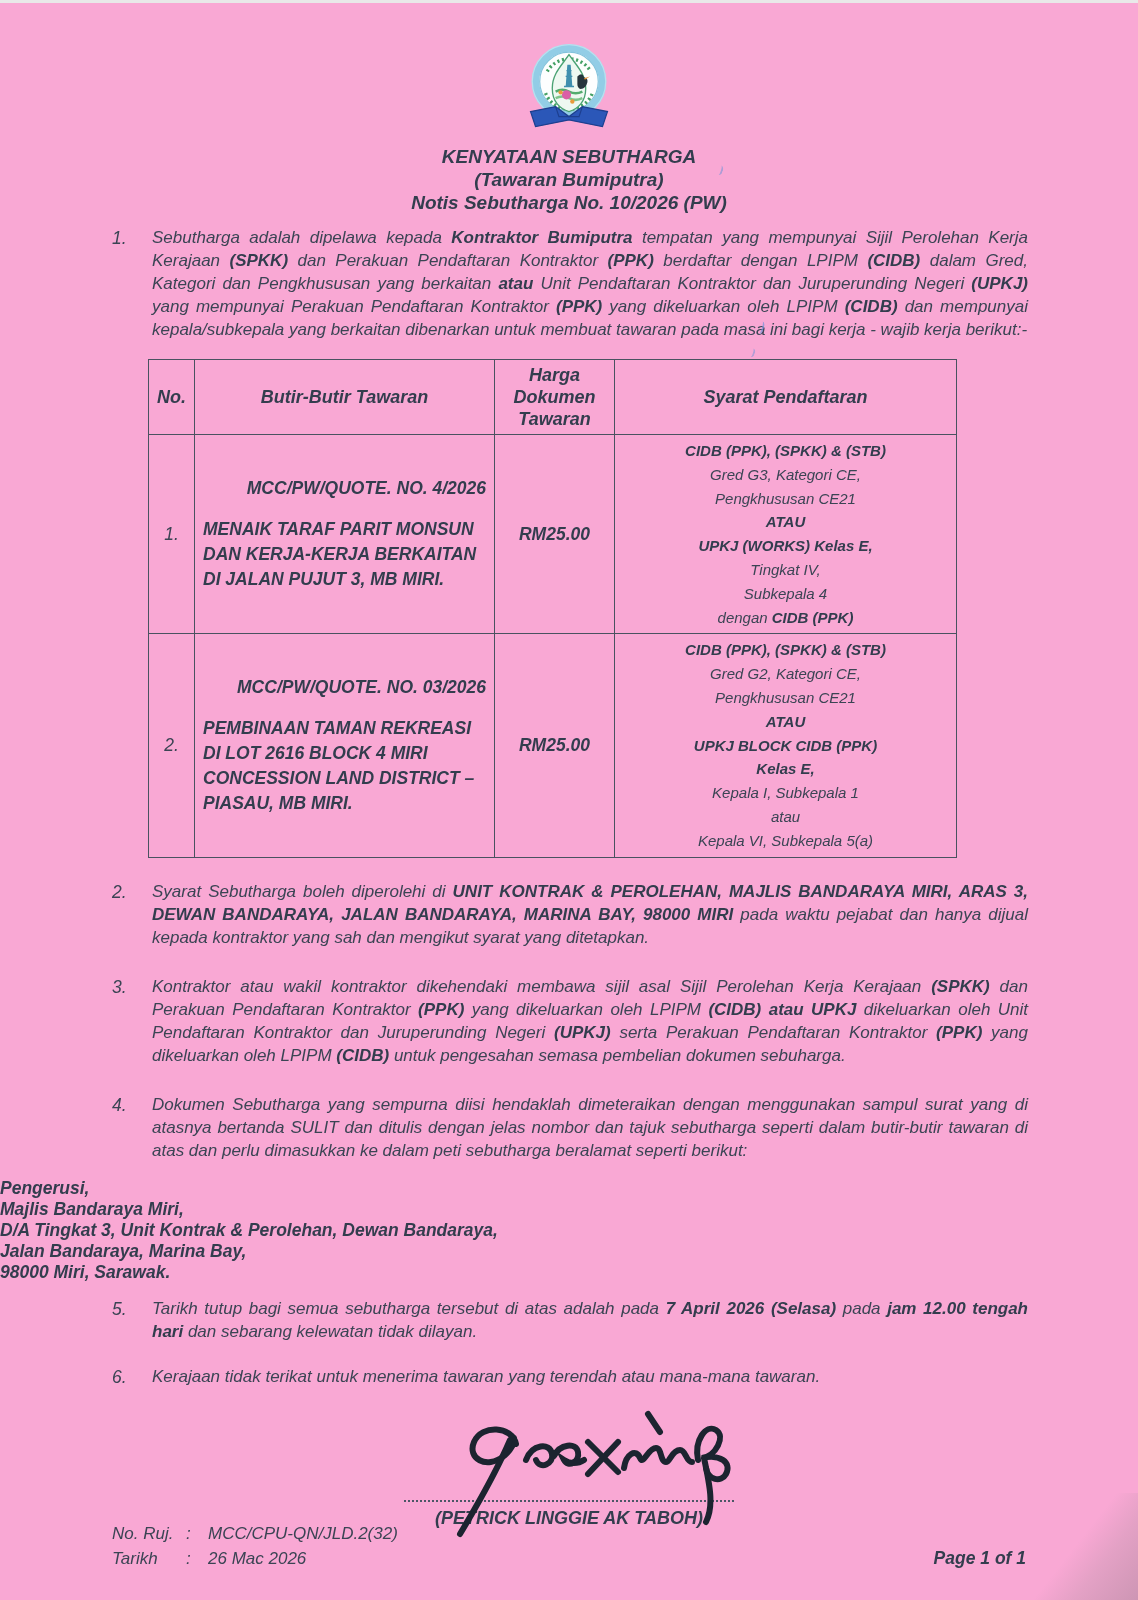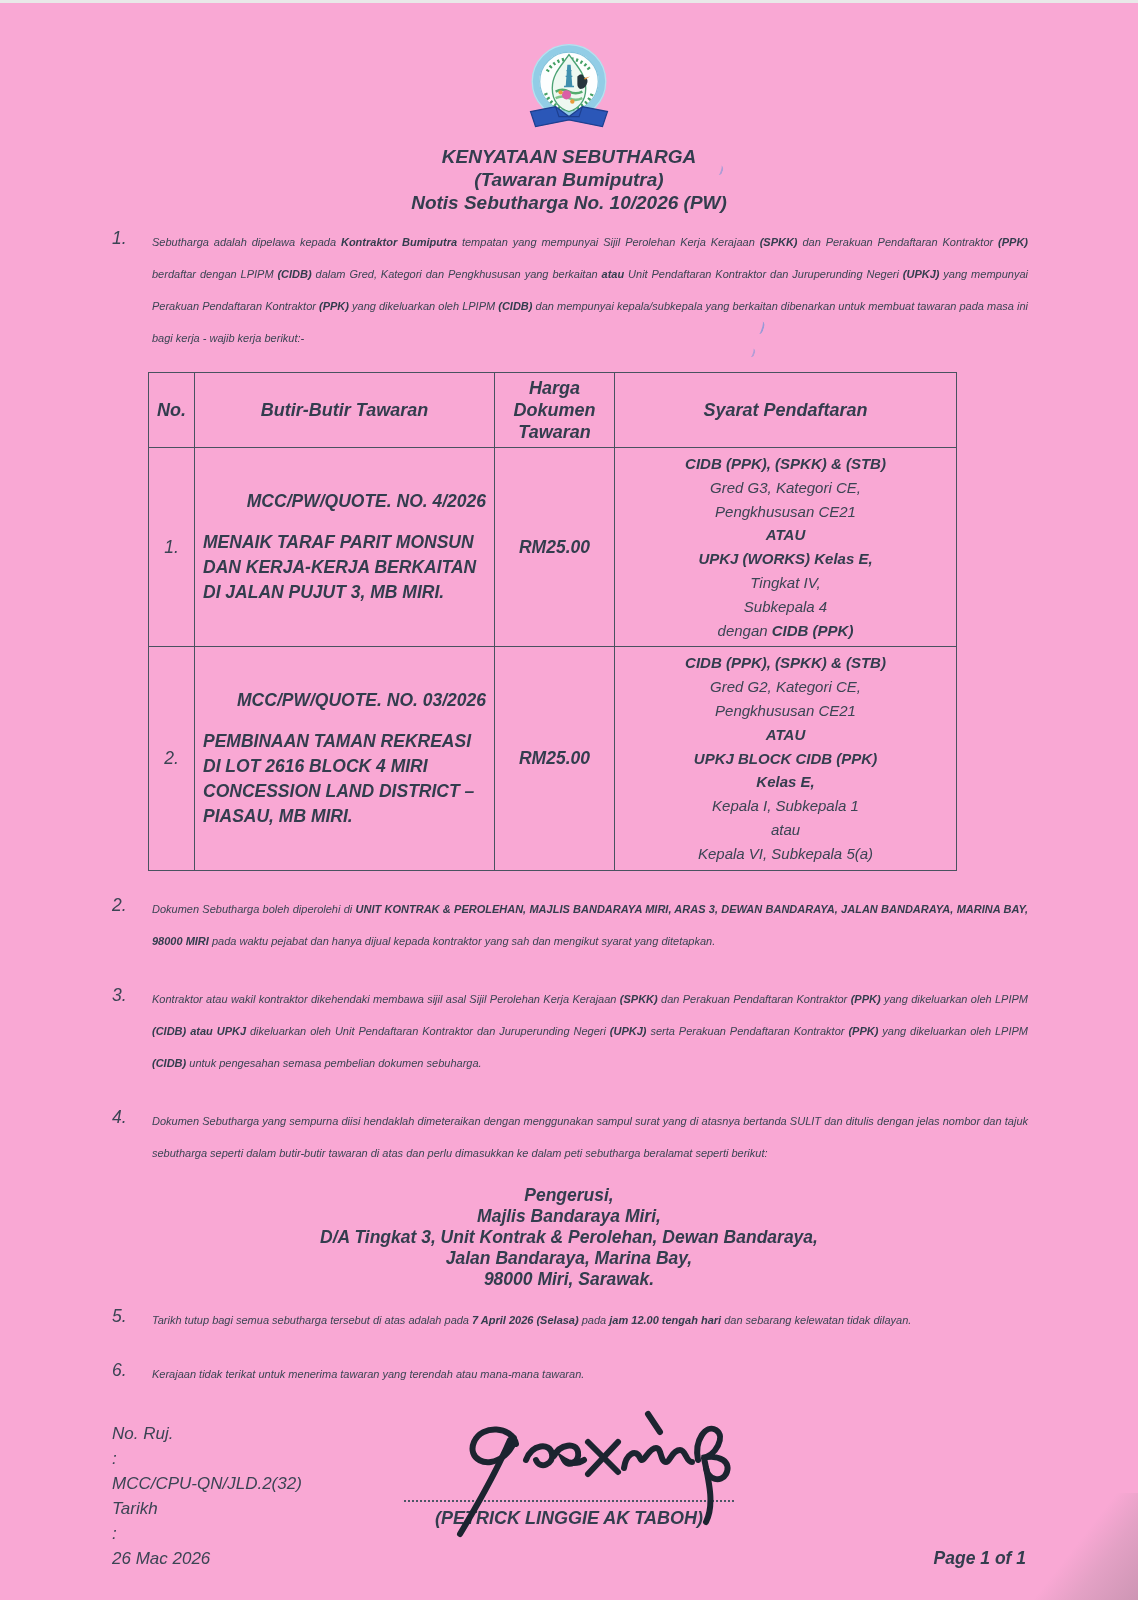--- a/index.html
+++ b/index.html
@@ -13,46 +13,46 @@
     overflow:hidden;
     font-style:italic;
   }
   .b{font-weight:bold;color:#333d4e;}
   
   .logo-wrap{padding-top:40px;text-align:center;}
   .titles{text-align:center;font-weight:bold;font-size:19px;line-height:23px;color:#333d4e;margin-top:6px;position:relative;}
   
   .item{display:flex;margin:0 110px 0 112px;}
   .item-num{flex:none;width:40px;font-size:17.5px;line-height:25px;}
-  .item-body{flex:1;font-size:11px;line-height:32px;text-align:justify;}
+  .item-body{flex:1;font-size:17px;line-height:23px;text-align:justify;}
   
   .tbl{border-collapse:collapse;margin:18px 0 0 148px;table-layout:fixed;}
   .tbl th,.tbl td{border:1.6px solid #4a5260;vertical-align:middle;padding:4px 8px;}
   .tbl th{font-size:18px;font-weight:bold;color:#333d4e;text-align:center;height:56px;line-height:22px;}
   .th-narrow span{display:inline-block;max-width:95px;}
   .col-no{width:44px;}
   .col-butir{width:300px;}
   .col-harga{width:120px;}
   .col-syarat{width:342px;}
   .cell-no{text-align:center;font-size:17.5px;}
   .cell-butir{font-weight:bold;color:#333d4e;font-size:17.5px;line-height:25px;padding:10px 10px 10px 14px;}
   .cell-butir .ref{margin-bottom:16px;text-align:right;}
   .cell-harga{text-align:center;font-weight:bold;color:#333d4e;font-size:17.5px;}
   .cell-syarat{text-align:center;font-size:15px;line-height:23.8px;padding:8px 6px;}
   .row1{height:188px;}
   .row2{height:218px;}
   
-  .center-block{text-align:center;font-weight:bold;color:#333d4e;font-size:17.5px;line-height:21px;margin-top:16px;}
+  .center-block{font-weight:bold;color:#333d4e;font-size:17.5px;line-height:21px;margin-top:16px;}
   .sig-wrap{position:relative;text-align:center;margin-top:8px;height:252px;}
   .sig-svg{position:absolute;left:420px;top:2px;z-index:2;}
   .sig-dotline{position:absolute;left:404px;top:102px;width:330px;border-bottom:2.5px dotted #4c5666;}
   .sig-name{position:absolute;left:0;right:0;top:110px;font-weight:bold;font-size:18px;color:#333d4e;}
   
   .footer{position:absolute;left:112px;bottom:32px;font-size:17px;}
-  .footer-row{display:flex;line-height:25px;flex-direction:column;}
+  .footer-row{display:flex;line-height:25px;}
   .f-label{width:74px;}
   .f-sep{width:22px;}
   .page-num{position:absolute;right:112px;bottom:34px;font-weight:bold;color:#333d4e;font-size:17.5px;}
   
   .pen-mark{position:absolute;width:5px;height:13px;border-right:2.5px solid #7b95d8;border-radius:60% 60% 50% 50%;opacity:.75;transform:rotate(18deg);}
   .pm1{left:757px;top:318px;}
   .pm2{left:748px;top:345px;height:9px;opacity:.55;}
   .pm3{left:716px;top:162px;height:10px;opacity:.6;}
   
   .corner-shade{position:absolute;right:0;bottom:0;width:170px;height:110px;
@@ -149,21 +149,21 @@
         <div><span>Kepala I, Subkepala 1</span></div>
         <div><span>atau</span></div>
         <div><span>Kepala VI, Subkepala 5(a)</span></div>
       </td>
     </tr>
   </tbody>
     </table>
 
   <div class="item" style="margin-top:22px;">
     <div class="item-num">2.</div>
-    <div class="item-body"><span>Dokumen Sebutharga boleh diperolehi di </span><span class="b">UNIT KONTRAK &amp; PEROLEHAN, MAJLIS BANDARAYA MIRI, ARAS 3, DEWAN BANDARAYA, JALAN BANDARAYA, MARINA BAY, 98000 MIRI</span><span> pada waktu pejabat dan hanya dijual kepada kontraktor yang sah dan mengikut syarat yang ditetapkan.</span></div>
+    <div class="item-body"><span>Syarat Sebutharga boleh diperolehi di </span><span class="b">UNIT KONTRAK &amp; PEROLEHAN, MAJLIS BANDARAYA MIRI, ARAS 3, DEWAN BANDARAYA, JALAN BANDARAYA, MARINA BAY, 98000 MIRI</span><span> pada waktu pejabat dan hanya dijual kepada kontraktor yang sah dan mengikut syarat yang ditetapkan.</span></div>
   </div>
   <div class="item" style="margin-top:26px;">
     <div class="item-num">3.</div>
     <div class="item-body"><span>Kontraktor atau wakil kontraktor dikehendaki membawa sijil asal Sijil Perolehan Kerja Kerajaan </span><span class="b">(SPKK)</span><span> dan Perakuan Pendaftaran Kontraktor </span><span class="b">(PPK)</span><span> yang dikeluarkan oleh LPIPM </span><span class="b">(CIDB) atau UPKJ</span><span> dikeluarkan oleh Unit Pendaftaran Kontraktor dan Juruperunding Negeri </span><span class="b">(UPKJ)</span><span> serta Perakuan Pendaftaran Kontraktor </span><span class="b">(PPK)</span><span> yang dikeluarkan oleh LPIPM </span><span class="b">(CIDB)</span><span> untuk pengesahan semasa pembelian dokumen sebuharga.</span></div>
   </div>
   <div class="item" style="margin-top:26px;">
     <div class="item-num">4.</div>
     <div class="item-body"><span>Dokumen Sebutharga yang sempurna diisi hendaklah dimeteraikan dengan menggunakan sampul surat yang di atasnya bertanda SULIT dan ditulis dengan jelas nombor dan tajuk sebutharga seperti dalam butir-butir tawaran di atas dan perlu dimasukkan ke dalam peti sebutharga beralamat seperti berikut:</span></div>
   </div>
 

